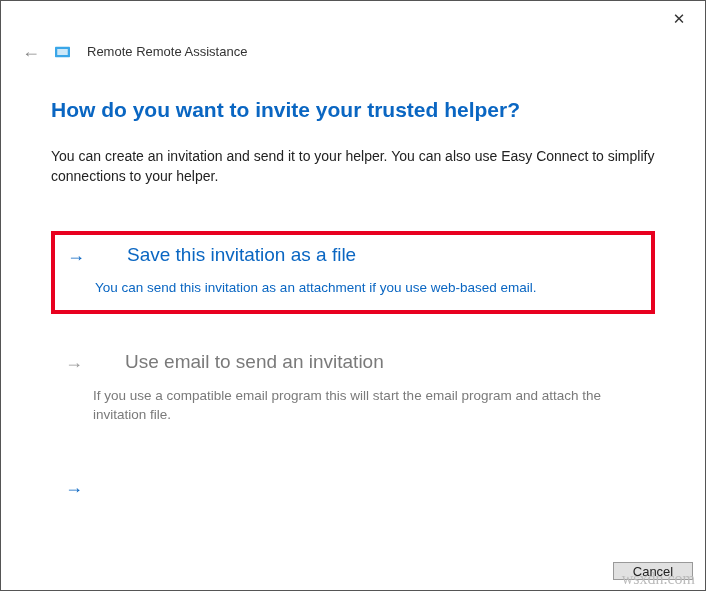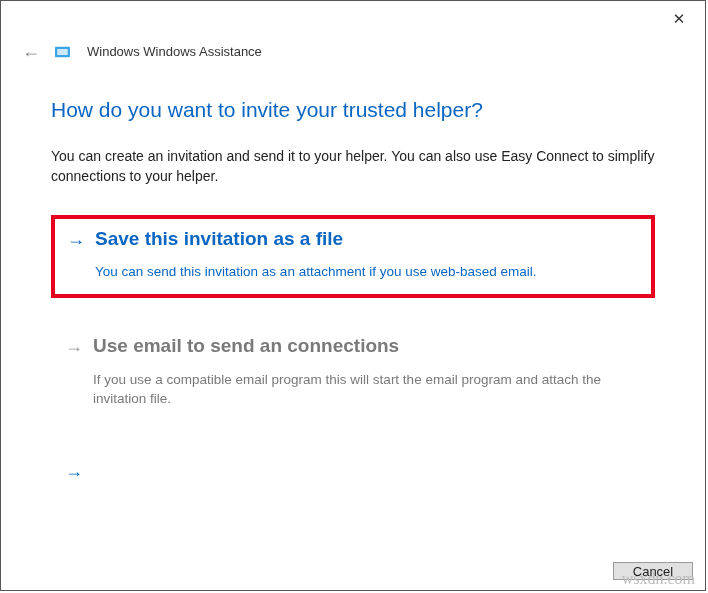--- a/index.html
+++ b/index.html
@@ -59,28 +59,28 @@
     font-size: 13px;
     color: #333;
   }
   .content {
     padding: 36px 50px 0 50px;
     flex: 1;
   }
   .heading {
     color: #0a66c2;
     font-size: 21px;
-    font-weight: 400;
+    font-weight: 700;
     margin-bottom: 24px;
   }
   .intro {
     font-size: 14px;
     color: #222;
     line-height: 1.45;
-    margin-bottom: 28px;
+    margin-bottom: 44px;
   }
   .option {
     padding: 10px 14px 14px 14px;
     margin-bottom: 26px;
     position: relative;
   }
   .option.highlight {
     border: 4px solid #e8001f;
     padding: 8px 12px 12px 12px;
   }
@@ -92,22 +92,23 @@
   .opt-arrow {
     font-size: 18px;
     line-height: 1.4;
     flex-shrink: 0;
   }
   .opt-arrow.blue { color: #0a66c2; }
   .opt-arrow.grey { color: #999; }
   .opt-body { flex: 1; }
   .opt-title {
     font-size: 19px;
-    font-weight: 700;
+    font-weight: 400;
     line-height: 1.3;
+    margin-left: 32px;
   }
   .opt-title.blue { color: #0a66c2; }
   .opt-title.grey { color: #7a7a7a; }
   .opt-desc {
     font-size: 13.5px;
     line-height: 1.4;
     margin-top: 12px;
   }
   .opt-desc.blue { color: #0a66c2; }
   .opt-desc.grey { color: #7a7a7a; }
@@ -149,42 +150,42 @@
   <div class="header">
     <div class="back-arrow">
       <span>←</span>
     </div>
     <span class="app-icon">
       <svg viewBox="0 0 24 18">
           <rect x="0" y="2" width="20" height="14" rx="1" fill="#3aa6e8"></rect>
           <rect x="3" y="5" width="14" height="8" fill="#cde8f8"></rect>
         </svg>
     </span>
-    <span class="app-title">Windows Windows Assistance</span>
+    <span class="app-title">Remote Remote Assistance</span>
   </div>
 
   <div class="content">
     <h1 class="heading">How do you want to invite your trusted helper?</h1>
     <p class="intro">You can create an invitation and send it to your helper. You can also use Easy Connect to simplify connections to your helper.</p>
 
     <div class="option highlight">
       <div class="opt-row">
         <div class="opt-arrow blue">→</div>
         <div class="opt-body">
           <div class="opt-title blue">Save this invitation as a file</div>
           <div class="opt-desc blue">You can send this invitation as an attachment if you use web-based email.</div>
         </div>
       </div>
     </div>
 
     <div class="option">
       <div class="opt-row">
         <div class="opt-arrow grey">→</div>
         <div class="opt-body">
-          <div class="opt-title grey">Use email to send an connections</div>
+          <div class="opt-title grey">Use email to send an invitation</div>
           <div class="opt-desc grey">If you use a compatible email program this will start the email program and attach the invitation file.</div>
         </div>
       </div>
     </div>
 
     <div class="option">
       <div class="opt-row">
         <div class="opt-arrow blue">→</div>
         <div class="opt-body">
         </div>

